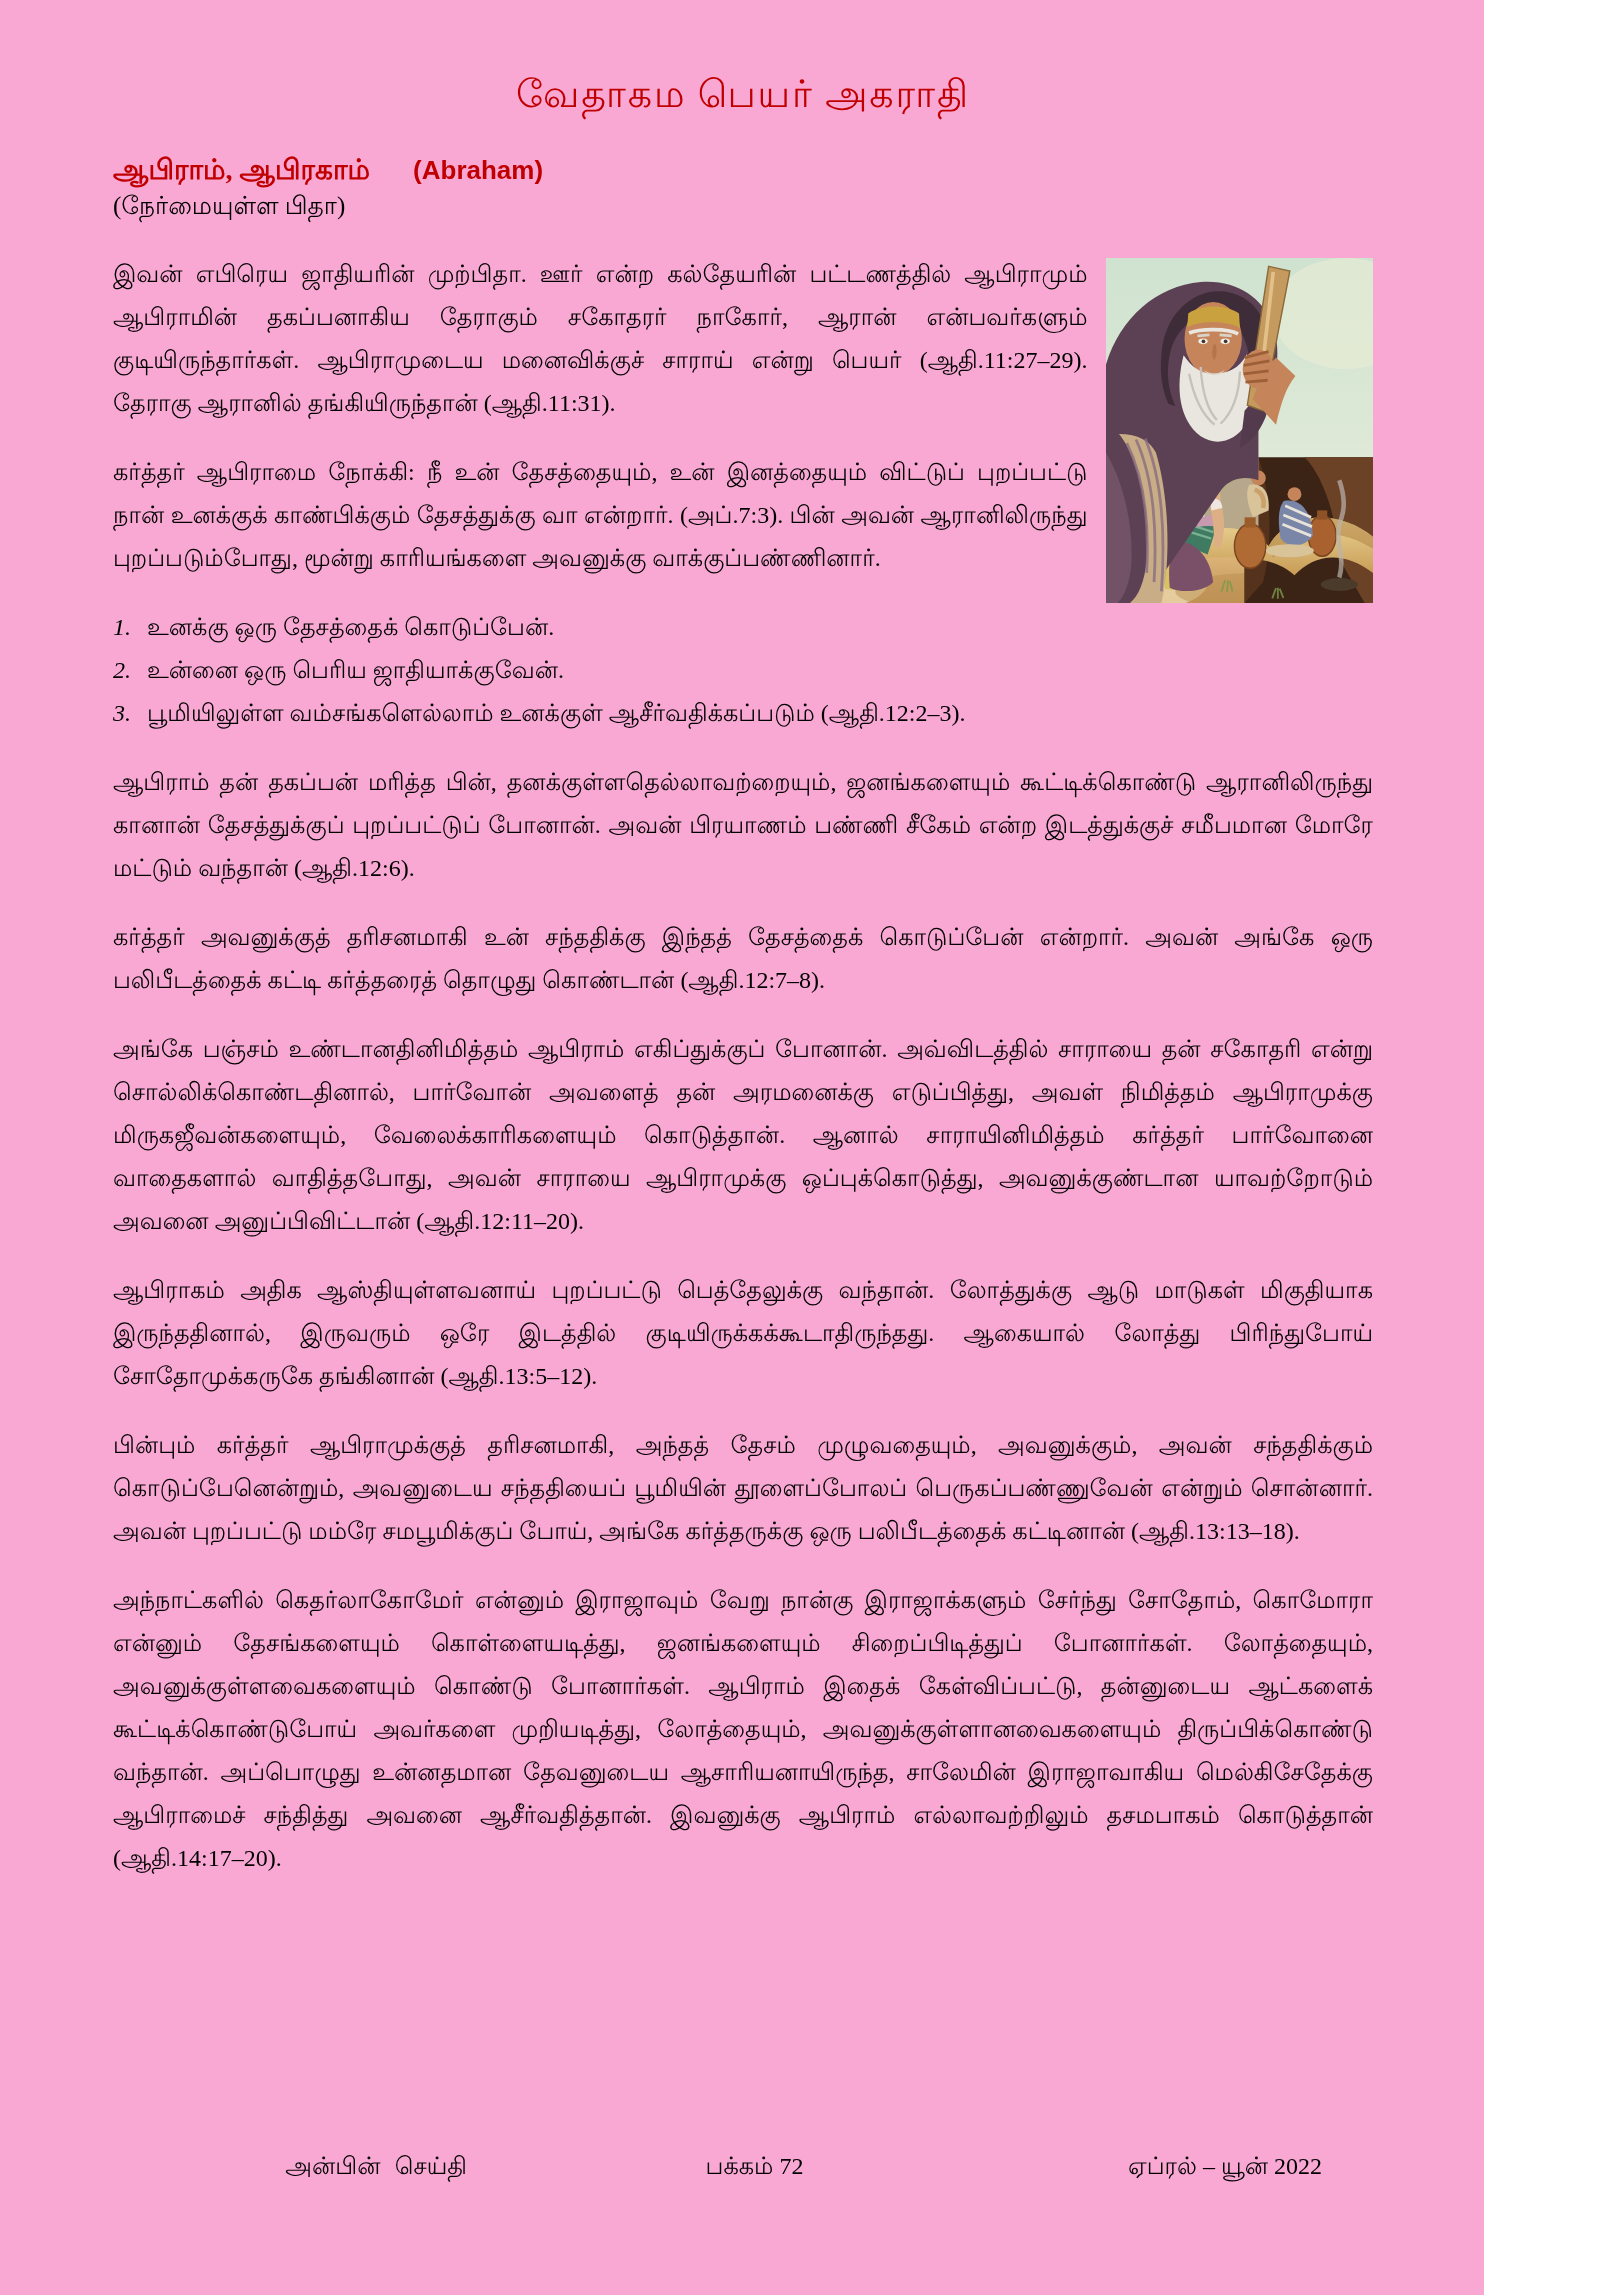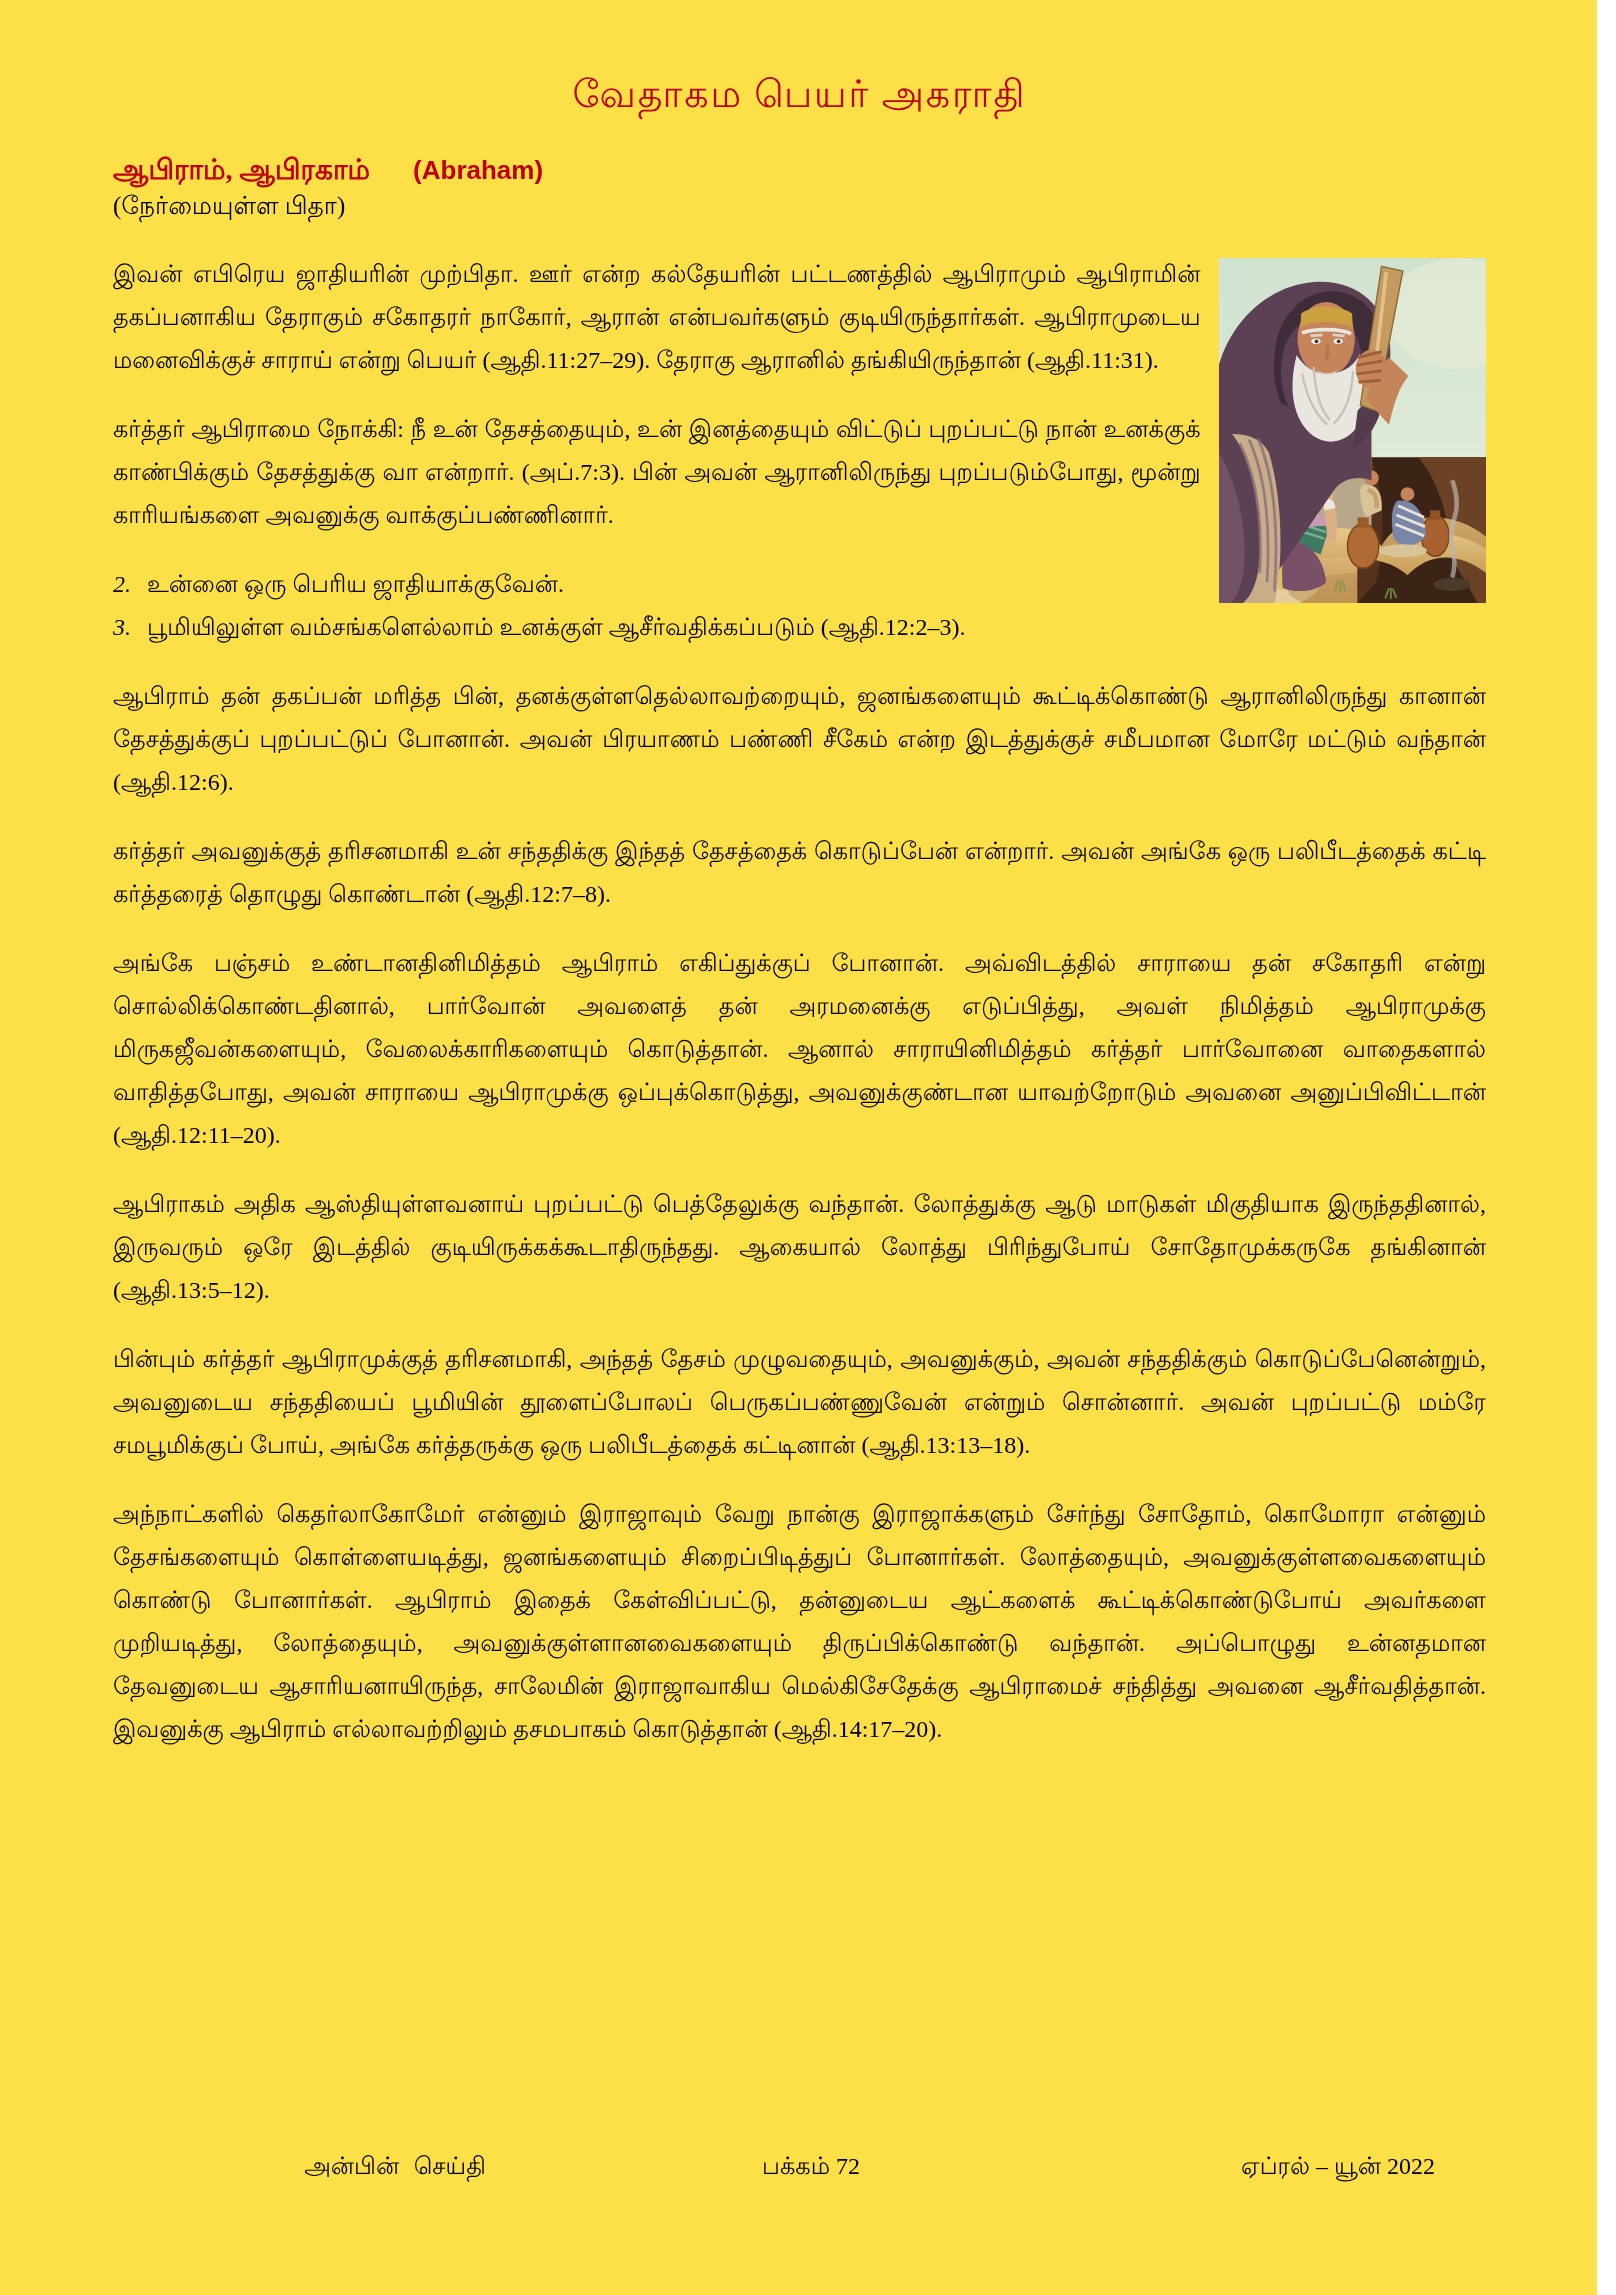--- a/index.html
+++ b/index.html
@@ -1,21 +1,21 @@
 <!DOCTYPE html>
 <html lang="ta" style="font-size:7.4px"><head>
 <meta charset="utf-8">
 <style>
   html,body{margin:0;padding:0;}
   body{
     width:1616px;height:2295px;background:#ffffff;
     font-family:"Liberation Serif","DejaVu Serif",serif;
     color:#000000;overflow:hidden;
   }
-  .page{position:relative;width:1597px;height:2295px;background:#fde047;}
+  .page{position:relative;width:1484px;height:2295px;background:#f9a8d4;}
   .content{position:absolute;left:113px;right:111px;top:0;}
   .doc-title{
     padding-top:69px;text-align:center;font-size:38px;line-height:51px;
     color:#c00000;font-weight:400;letter-spacing:1.9px;margin:0 0 32px 0;
   }
   .entry-head{font-size:28px;line-height:36px;font-weight:700;color:#c00000;margin:0;}
   .entry-head .en{font-family:"Liberation Sans","DejaVu Sans",sans-serif;font-size:26px;margin-left:36px;}
   .entry-meaning{font-size:25px;line-height:34px;margin:1px 0 30px 0;color:#000;}
   .body-text{font-size:24px;line-height:43px;text-align:justify;}
   .body-text p{margin:0 0 26px 0;}
@@ -182,20 +182,24 @@
             <path d="M360,735 l8,-22 M372,736 l0,-24 M384,734 l-8,-20"></path>
           </g>
         </svg>
       </div>
 
       <p>இவன் எபிரெய ஜாதியரின் முற்பிதா. ஊர் என்ற கல்தேயரின் பட்டணத்தில் ஆபிராமும் ஆபிராமின் தகப்பனாகிய தேராகும் சகோதரர் நாகோர், ஆரான் என்பவர்களும் குடியிருந்தார்கள். ஆபிராமுடைய மனைவிக்குச் சாராய் என்று பெயர் (ஆதி.11:27–29). தேராகு ஆரானில் தங்கியிருந்தான் (ஆதி.11:31).</p>
       <p>கர்த்தர் ஆபிராமை நோக்கி: நீ உன் தேசத்தையும், உன் இனத்தையும் விட்டுப் புறப்பட்டு நான் உனக்குக் காண்பிக்கும் தேசத்துக்கு வா என்றார். (அப்.7:3). பின் அவன் ஆரானிலிருந்து புறப்படும்போது, மூன்று காரியங்களை அவனுக்கு வாக்குப்பண்ணினார்.</p>
 
       <div class="promises">
         <div class="promise">
+          <span class="num">1.</span>
+          <span>உனக்கு ஒரு தேசத்தைக் கொடுப்பேன்.</span>
+        </div>
+        <div class="promise">
           <span class="num">2.</span>
           <span>உன்னை ஒரு பெரிய ஜாதியாக்குவேன்.</span>
         </div>
         <div class="promise">
           <span class="num">3.</span>
           <span>பூமியிலுள்ள வம்சங்களெல்லாம் உனக்குள் ஆசீர்வதிக்கப்படும் (ஆதி.12:2–3).</span>
         </div>
       </div>
 
       <p>ஆபிராம் தன் தகப்பன் மரித்த பின், தனக்குள்ளதெல்லாவற்றையும், ஜனங்களையும் கூட்டிக்கொண்டு ஆரானிலிருந்து கானான் தேசத்துக்குப் புறப்பட்டுப் போனான். அவன் பிரயாணம் பண்ணி சீகேம் என்ற இடத்துக்குச் சமீபமான மோரே மட்டும் வந்தான் (ஆதி.12:6).</p>

